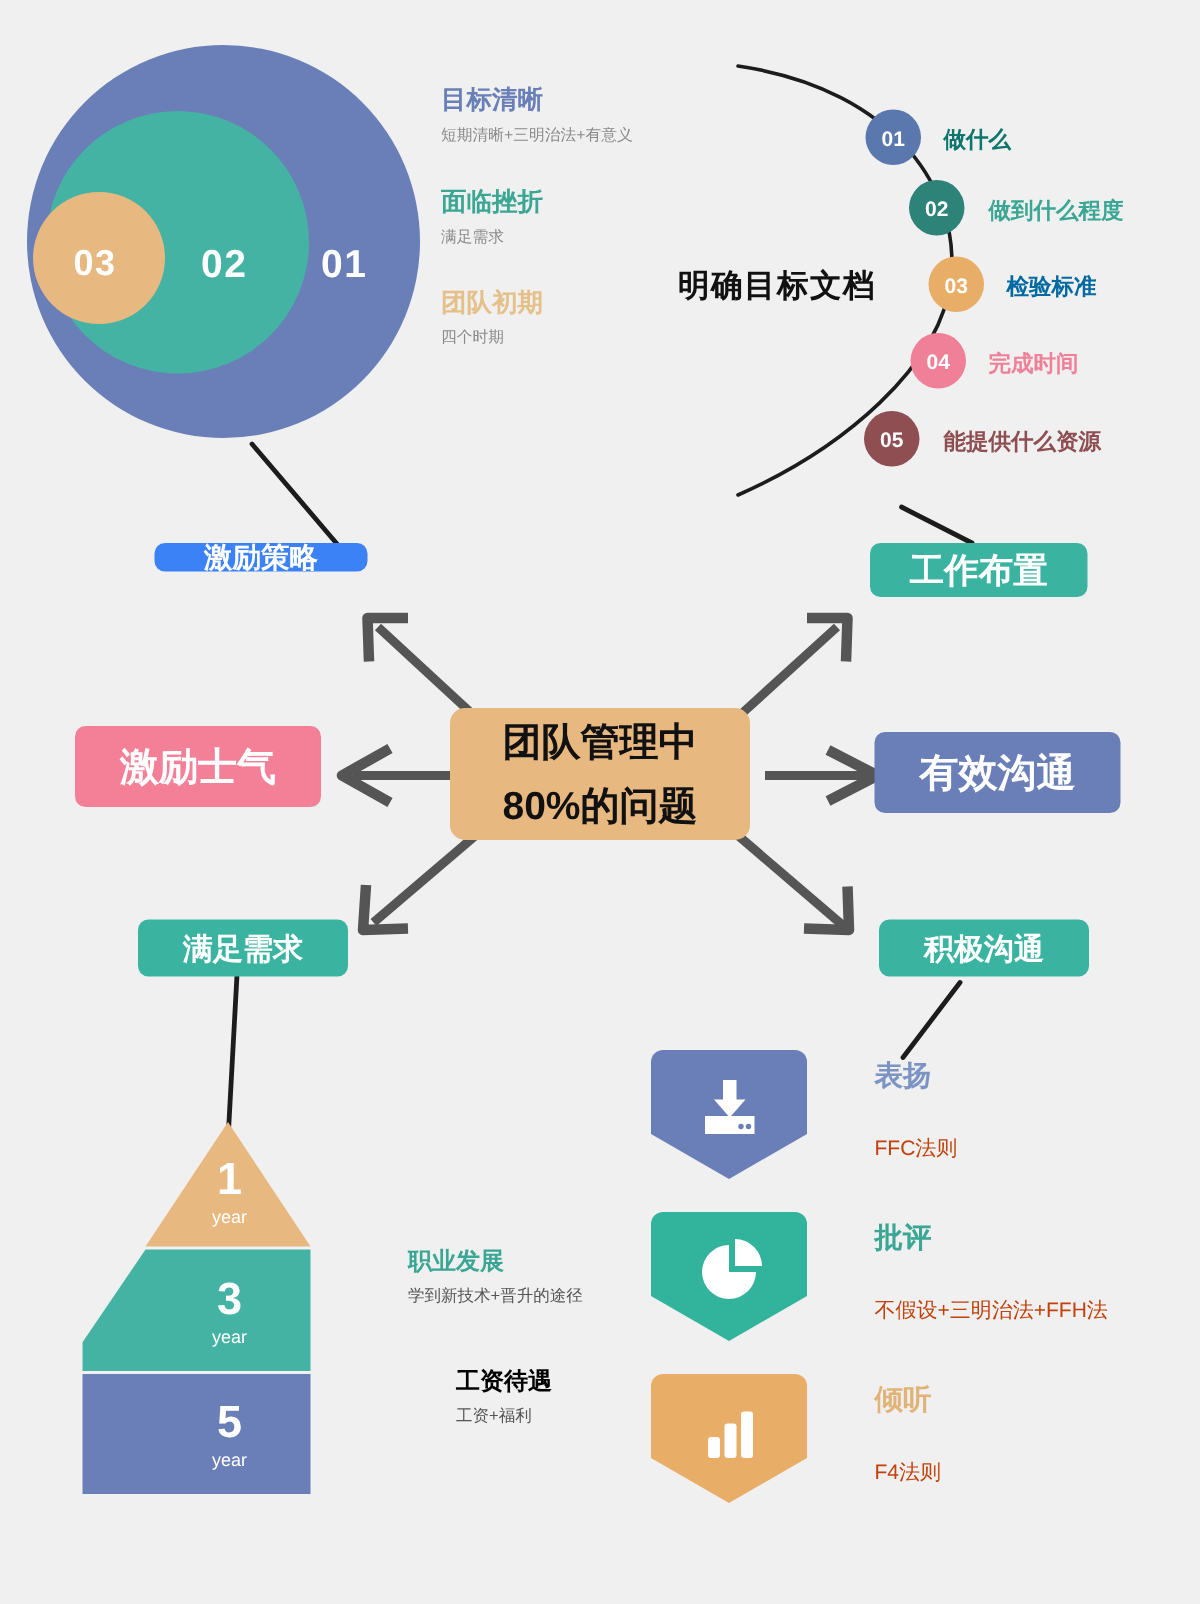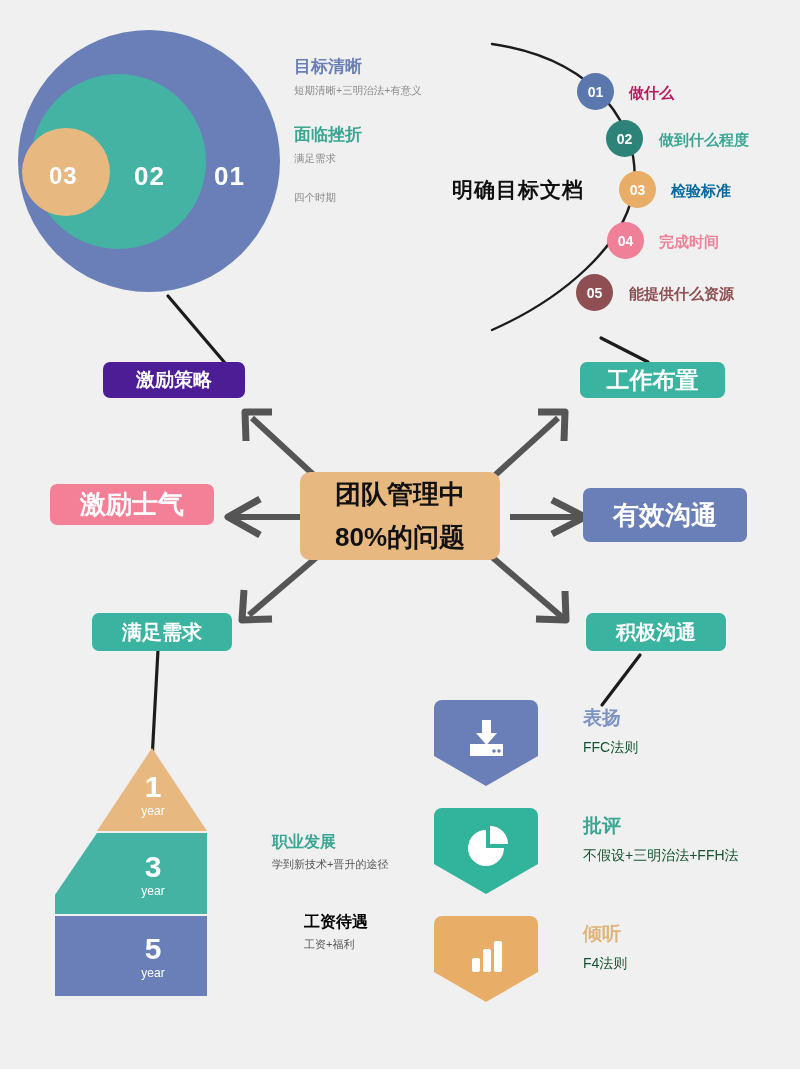--- a/index.html
+++ b/index.html
@@ -48,21 +48,21 @@
   .pnum span{display:block;font-size:12px;margin-top:2px;}
   .pleg{position:absolute;}
   .pleg .t{font-size:16px;font-weight:700;line-height:1.3;}
   .pleg .s{font-size:11px;color:#555;margin-top:4px;line-height:1.3;}
 
   
   .badge{position:absolute;width:104px;height:86px;}
   .badge .shape{width:100%;height:100%;}
   .bleg{position:absolute;}
   .bleg .t{font-size:19px;font-weight:700;line-height:1.3;}
-  .bleg .s{font-size:14px;color:#14532d;margin-top:7px;line-height:1.3;white-space:nowrap;}
+  .bleg .s{font-size:14px;color:#c2410c;margin-top:25px;line-height:1.3;white-space:nowrap;}
 </style>
 </head>
 <body>
 
 <div class="stage">
 
   <svg class="layer" viewBox="0 0 800 1069">
     <defs>
       <style>
         .thin{stroke:#1c1c1c;stroke-width:3.2;fill:none;stroke-linecap:round;}
@@ -124,30 +124,31 @@
   <div class="abs vlegend">
     <div class="vl-item">
       <div class="vl-title" style="color:#6a7fb8">目标清晰</div>
       <div class="vl-sub">短期清晰+三明治法+有意义</div>
     </div>
     <div class="vl-item" style="margin-top:26px">
       <div class="vl-title" style="color:#3aa693">面临挫折</div>
       <div class="vl-sub">满足需求</div>
     </div>
     <div class="vl-item" style="margin-top:26px">
+      <div class="vl-title" style="color:#e5c08a">团队初期</div>
       <div class="vl-sub">四个时期</div>
     </div>
   </div>
 
   <div class="abs arc-title">明确目标文档</div>
 
   <div class="abs numcirc" style="left:577px;top:73px;background:#5a78ad;">
       <span>01</span>
     </div>
-  <div class="abs numlab" style="left:629px;top:84px;color:#be185d;">做什么</div>
+  <div class="abs numlab" style="left:629px;top:84px;color:#0f766e;">做什么</div>
 
   <div class="abs numcirc" style="left:606px;top:120px;background:#2e8378;">
       <span>02</span>
     </div>
   <div class="abs numlab" style="left:659px;top:131px;color:#3aa693;">做到什么程度</div>
 
   <div class="abs numcirc" style="left:619px;top:171px;background:#e8ae68;">
       <span>03</span>
     </div>
   <div class="abs numlab" style="left:671px;top:182px;color:#0369a1;">检验标准</div>
@@ -155,25 +156,25 @@
   <div class="abs numcirc" style="left:607px;top:222px;background:#f08098;">
       <span>04</span>
     </div>
   <div class="abs numlab" style="left:659px;top:233px;color:#f08098;">完成时间</div>
 
   <div class="abs numcirc" style="left:576px;top:274px;background:#8e4e52;">
       <span>05</span>
     </div>
   <div class="abs numlab" style="left:629px;top:285px;color:#8e4e52;">能提供什么资源</div>
 
-  <div class="abs mbox" style="left:103px;top:362px;width:142px;height:36px;background:#4c1d95;font-size:19px;">激励策略</div>
+  <div class="abs mbox" style="left:103px;top:362px;width:142px;height:19px;background:#3b82f6;font-size:19px;">激励策略</div>
 
   <div class="abs mbox" style="left:580px;top:362px;width:145px;height:36px;background:#3bb3a1;font-size:23px;">工作布置</div>
 
-  <div class="abs mbox" style="left:50px;top:484px;width:164px;height:41px;background:#f48098;font-size:26px;">激励士气</div>
+  <div class="abs mbox" style="left:50px;top:484px;width:164px;height:54px;background:#f48098;font-size:26px;">激励士气</div>
 
   <div class="abs mbox" style="left:583px;top:488px;width:164px;height:54px;background:#6a7fb8;font-size:26px;">有效沟通</div>
 
   <div class="abs mbox" style="left:92px;top:613px;width:140px;height:38px;background:#3bb3a1;font-size:20px;">满足需求</div>
 
   <div class="abs mbox" style="left:586px;top:613px;width:140px;height:38px;background:#3bb3a1;font-size:20px;">积极沟通</div>
 
   <div class="abs" style="left:300px;top:472px;width:200px;height:88px;background:#e8b881;border-radius:10px;
        display:flex;flex-direction:column;align-items:center;justify-content:center;color:#111;font-weight:700;font-size:26px;line-height:1.18;gap:12px;">
     <div>团队管理中</div>

